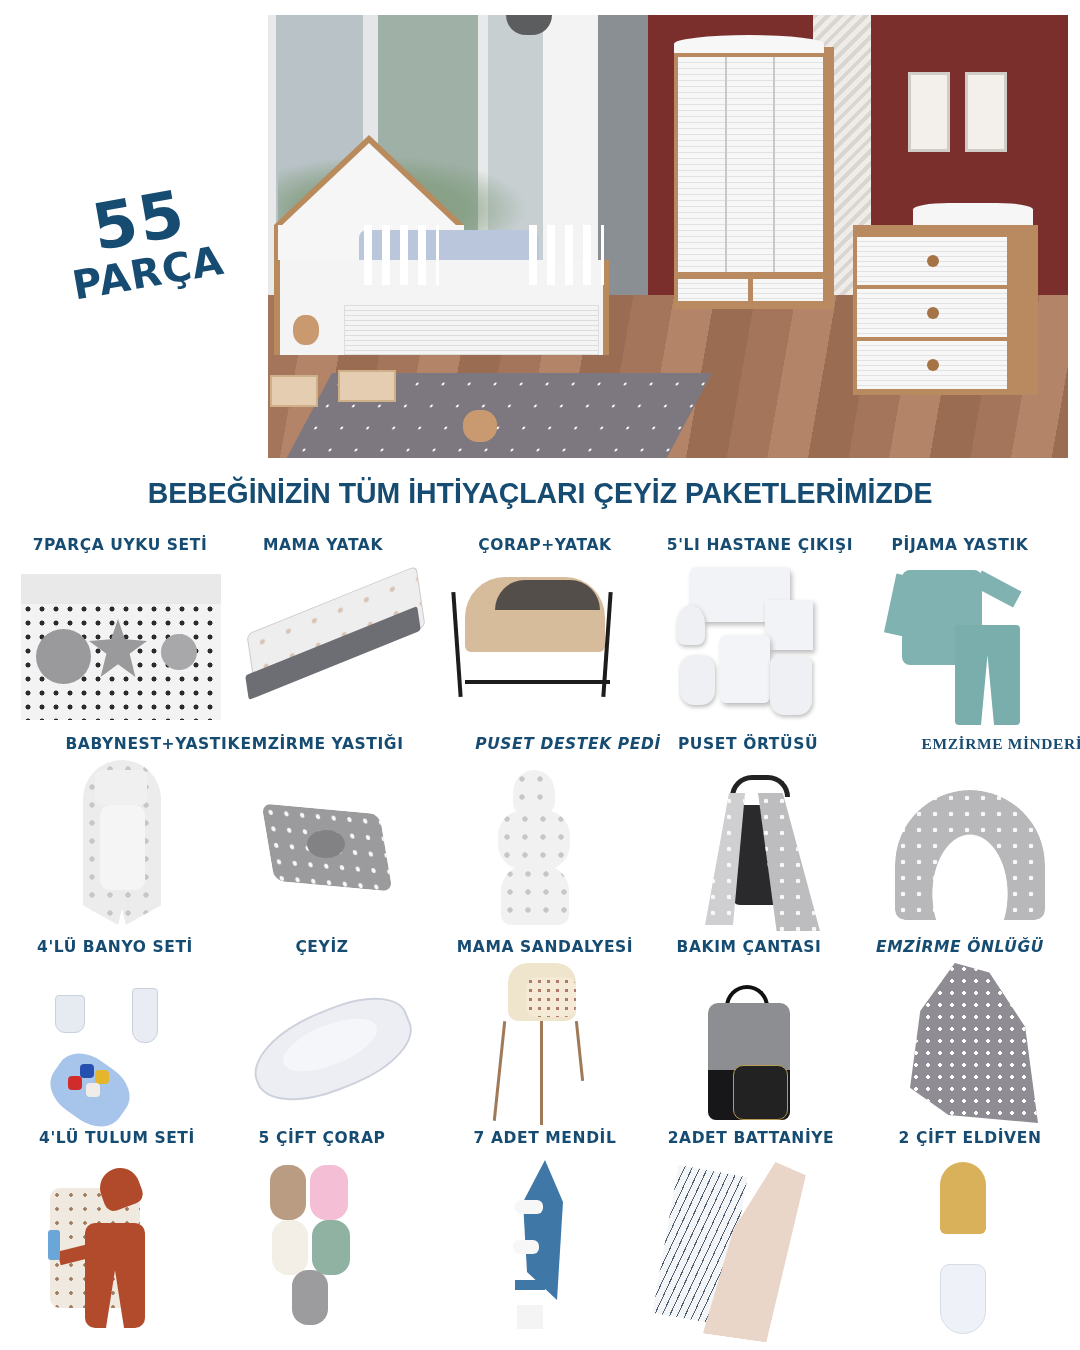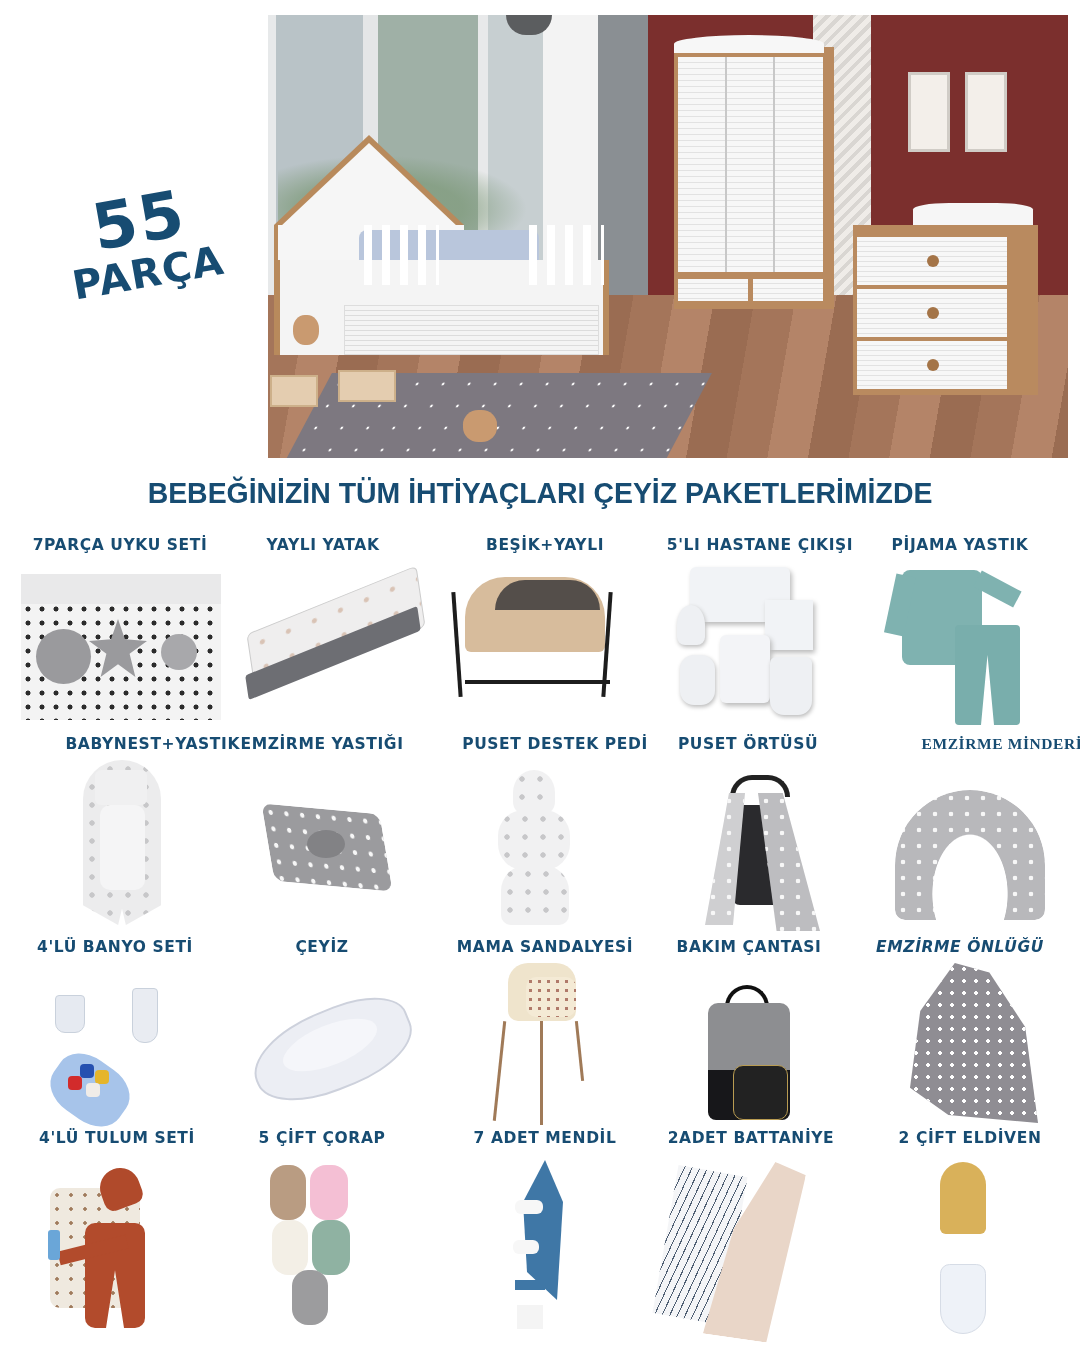--- a/index.html
+++ b/index.html
@@ -115,22 +115,22 @@
   <div class="teddy" style="left:195px;top:395px;"></div>
   <div class="teddy" style="left:25px;top:300px;width:26px;height:30px;"></div>
   <div class="toybox" style="left:2px;top:360px;"></div>
   <div class="toybox" style="left:70px;top:355px;width:58px;"></div>
 </div>
 
 <div class="headline">BEBEĞİNİZİN TÜM İHTİYAÇLARI ÇEYİZ PAKETLERİMİZDE</div>
 
 <div class="row-labels" style="top:536px;">
   <div class="lbl" style="left:5px;">7PARÇA UYKU SETİ</div>
-  <div class="lbl" style="left:208px;">YAYLI YATAK</div>
-  <div class="lbl" style="left:430px;">BEŞİK+YAYLI</div>
+  <div class="lbl" style="left:208px;">MAMA YATAK</div>
+  <div class="lbl" style="left:430px;">ÇORAP+YATAK</div>
   <div class="lbl" style="left:645px;">5'LI HASTANE ÇIKIŞI</div>
   <div class="lbl" style="left:845px;">PİJAMA YASTIK</div>
 </div>
 
 <div class="cell" style="left:21px;top:574px;width:200px;height:146px;">
   <div class="shape stars-dark" style="left:0;top:0;width:200px;height:146px;"></div>
   <div class="shape" style="left:0;top:0;width:200px;height:30px;background:#e9e9ea;"></div>
   <div class="shape" style="left:15px;top:55px;width:55px;height:55px;border-radius:50%;background:#9a9a9d;"></div>
   <div class="shape" style="left:68px;top:45px;width:58px;height:58px;background:#9a9a9d;clip-path:polygon(50% 0,62% 35%,100% 38%,70% 60%,80% 100%,50% 78%,20% 100%,30% 60%,0 38%,38% 35%);"></div>
   <div class="shape" style="left:140px;top:60px;width:36px;height:36px;border-radius:50%;background:#a8a8ab;"></div>
@@ -161,21 +161,21 @@
 <div class="cell" style="left:890px;top:565px;width:140px;height:165px;">
   <div class="shape" style="left:12px;top:5px;width:80px;height:95px;background:#7fb2b0;border-radius:8px;"></div>
   <div class="shape" style="left:0;top:10px;width:20px;height:60px;background:#7fb2b0;transform:rotate(12deg);"></div>
   <div class="shape" style="left:85px;top:15px;width:45px;height:18px;background:#7fb2b0;transform:rotate(28deg);"></div>
   <div class="shape" style="left:65px;top:60px;width:65px;height:100px;background:#79aeac;border-radius:4px;clip-path:polygon(0 0,100% 0,100% 100%,60% 100%,50% 30%,40% 100%,0 100%);"></div>
 </div>
 
 <div class="row-labels" style="top:735px;">
   <div class="lbl" style="left:10px;text-align:right;">BABYNEST+YASTIK</div>
   <div class="lbl" style="left:207px;">EMZİRME YASTIĞI</div>
-  <div class="lbl" style="left:440px;">PUSET DESTEK PEDİ</div>
+  <div class="lbl" style="left:453px;font-style:italic;">PUSET DESTEK PEDİ</div>
   <div class="lbl" style="left:633px;">PUSET ÖRTÜSÜ</div>
   <div class="lbl" style="left:887px;font-family:Liberation Serif, serif;">EMZİRME MİNDERİ</div>
 </div>
 
 <div class="cell" style="left:75px;top:760px;width:95px;height:170px;">
   <div class="shape stars-light" style="left:8px;top:0;width:78px;height:165px;border-radius:40px 40px 10px 10px;clip-path:polygon(0 0,100% 0,100% 88%,55% 100%,50% 90%,45% 100%,0 88%);"></div>
   <div class="shape" style="left:20px;top:10px;width:52px;height:35px;background:#f0f0f1;border-radius:6px;"></div>
   <div class="shape" style="left:25px;top:45px;width:45px;height:85px;background:#f5f5f6;border-radius:10px;"></div>
 </div>
 

